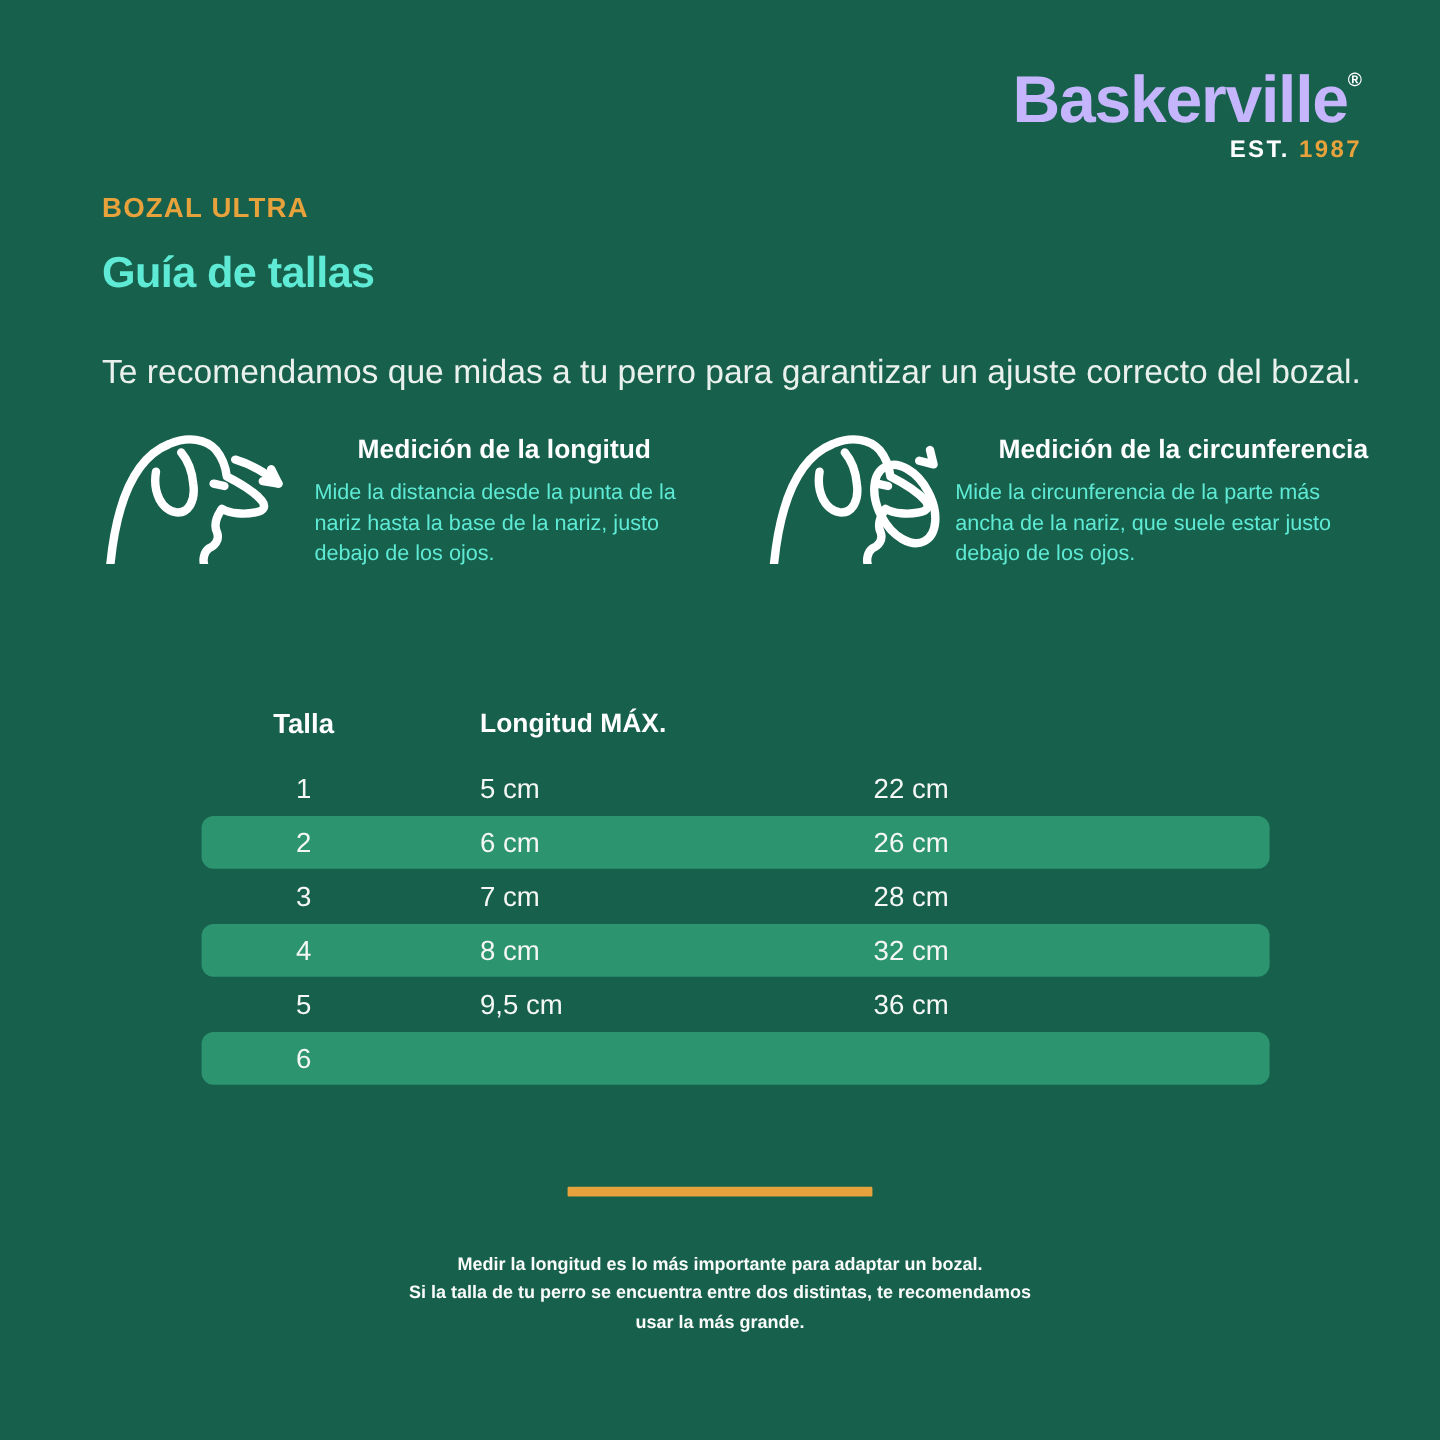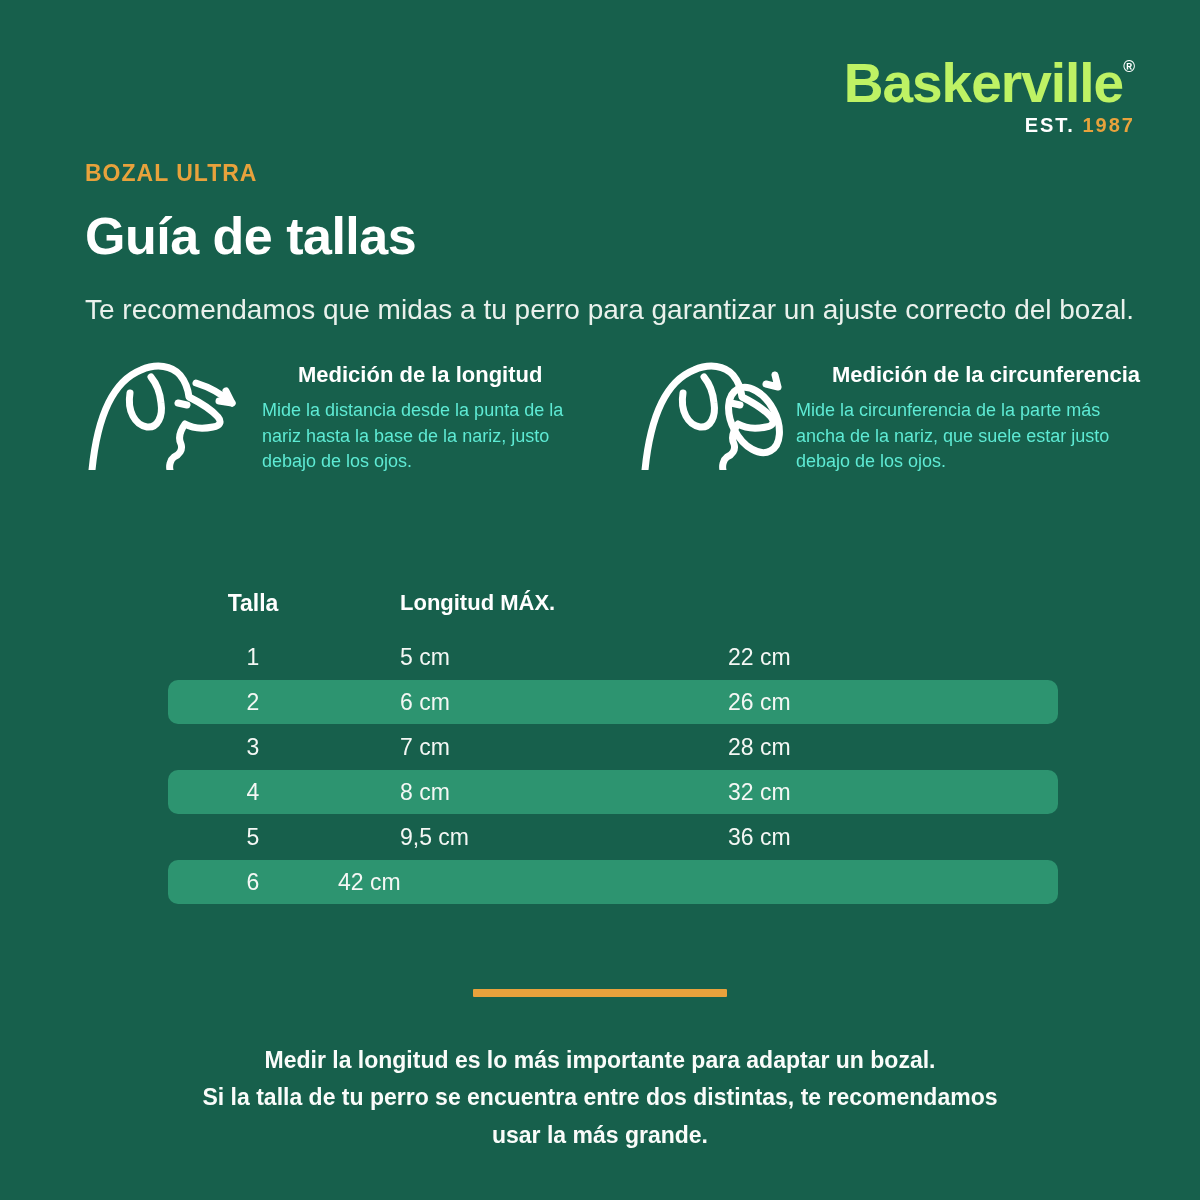--- a/index.html
+++ b/index.html
@@ -7,33 +7,33 @@
   body {
     position: relative;
     background: #17604C;
     font-family: "Liberation Sans", sans-serif;
     color: #FFFFFF;
     overflow: hidden;
   }
 
   
   .logo { position: absolute; top: 56px; right: 65px; text-align: right; line-height: 1; }
-  .logo-name { font-size: 55px; font-weight: 700; letter-spacing: -1px; color: #bef264; }
+  .logo-name { font-size: 55px; font-weight: 700; letter-spacing: -1px; color: #c4b5fd; }
   .logo-reg { font-size: 16px; font-weight: 700; vertical-align: 30px; letter-spacing: 0; }
   .logo-est { margin-top: 4px; font-size: 20px; font-weight: 700; letter-spacing: 2px; color: #FFFFFF; }
   .gold { color: #E8A23C; }
 
   
   .eyebrow {
     position: absolute; left: 85px; top: 160px;
     font-size: 23px; font-weight: 700; letter-spacing: 1px; color: #E8A23C;
   }
   .page-title {
     position: absolute; left: 85px; top: 206px;
-    font-size: 52px; font-weight: 700; color: #ffffff; letter-spacing: -0.5px;
+    font-size: 36px; font-weight: 700; color: #5eead4; letter-spacing: -0.5px;
   }
   .subtitle {
     position: absolute; left: 85px; top: 294px;
     font-size: 28px; font-weight: 400; color: #EAF1EC;
   }
 
   
   .measure-icon { position: absolute; width: 160px; height: 112px; }
   .measure-icon svg { width: 100%; height: 100%; display: block; }
   .icon-length { left: 85px; top: 358px; }
@@ -69,21 +69,21 @@
   .tbody .trow span { font-size: 23px; font-weight: 400; color: #F4F7F4; }
   .trow.hl { background: #2D9470; }
 
   
   .divider {
     position: absolute; left: 473px; top: 989px;
     width: 254px; height: 8px; background: #E8A23C; border-radius: 1px;
   }
   .footer-note {
     position: absolute; left: 0; top: 1042px; width: 1200px;
-    text-align: center; font-size: 23px; font-weight: 700;
+    text-align: center; font-size: 15px; font-weight: 700;
     line-height: 1.62; color: #FAFCFA;
   }
 </style>
 </head>
 <body>
 
 <div class="logo">
   <div>
     <span class="logo-name">Baskerville</span><span class="logo-reg">®</span>
   </div>
@@ -156,21 +156,20 @@
   </div>
 
   <div class="trow">
     <span class="c1">5</span>
     <span class="c2">9,5 cm</span>
     <span class="c3">36 cm</span>
   </div>
 
   <div class="trow hl">
     <span class="c1">6</span>
-    <span class="c3">42 cm</span>
   </div>
 </div>
 </div>
 
 <div class="divider"></div>
 <div class="footer-note">
   <div>Medir la longitud es lo más importante para adaptar un bozal.</div>
   <div>Si la talla de tu perro se encuentra entre dos distintas, te recomendamos</div>
   <div>usar la más grande.</div>
 </div>

